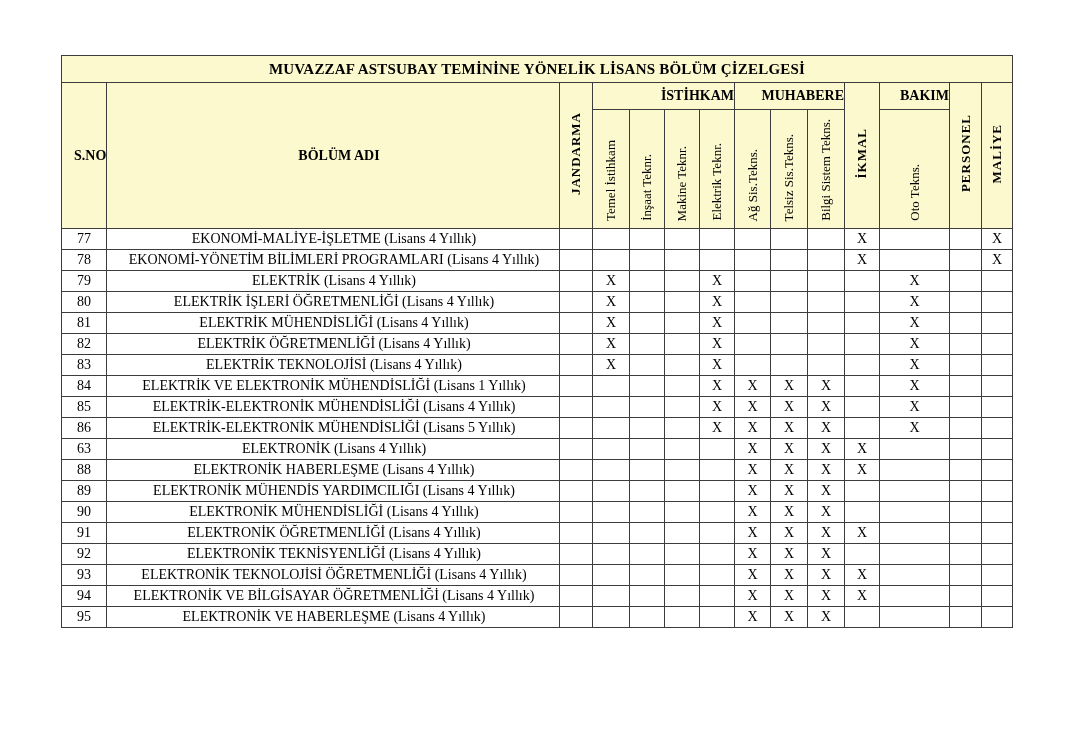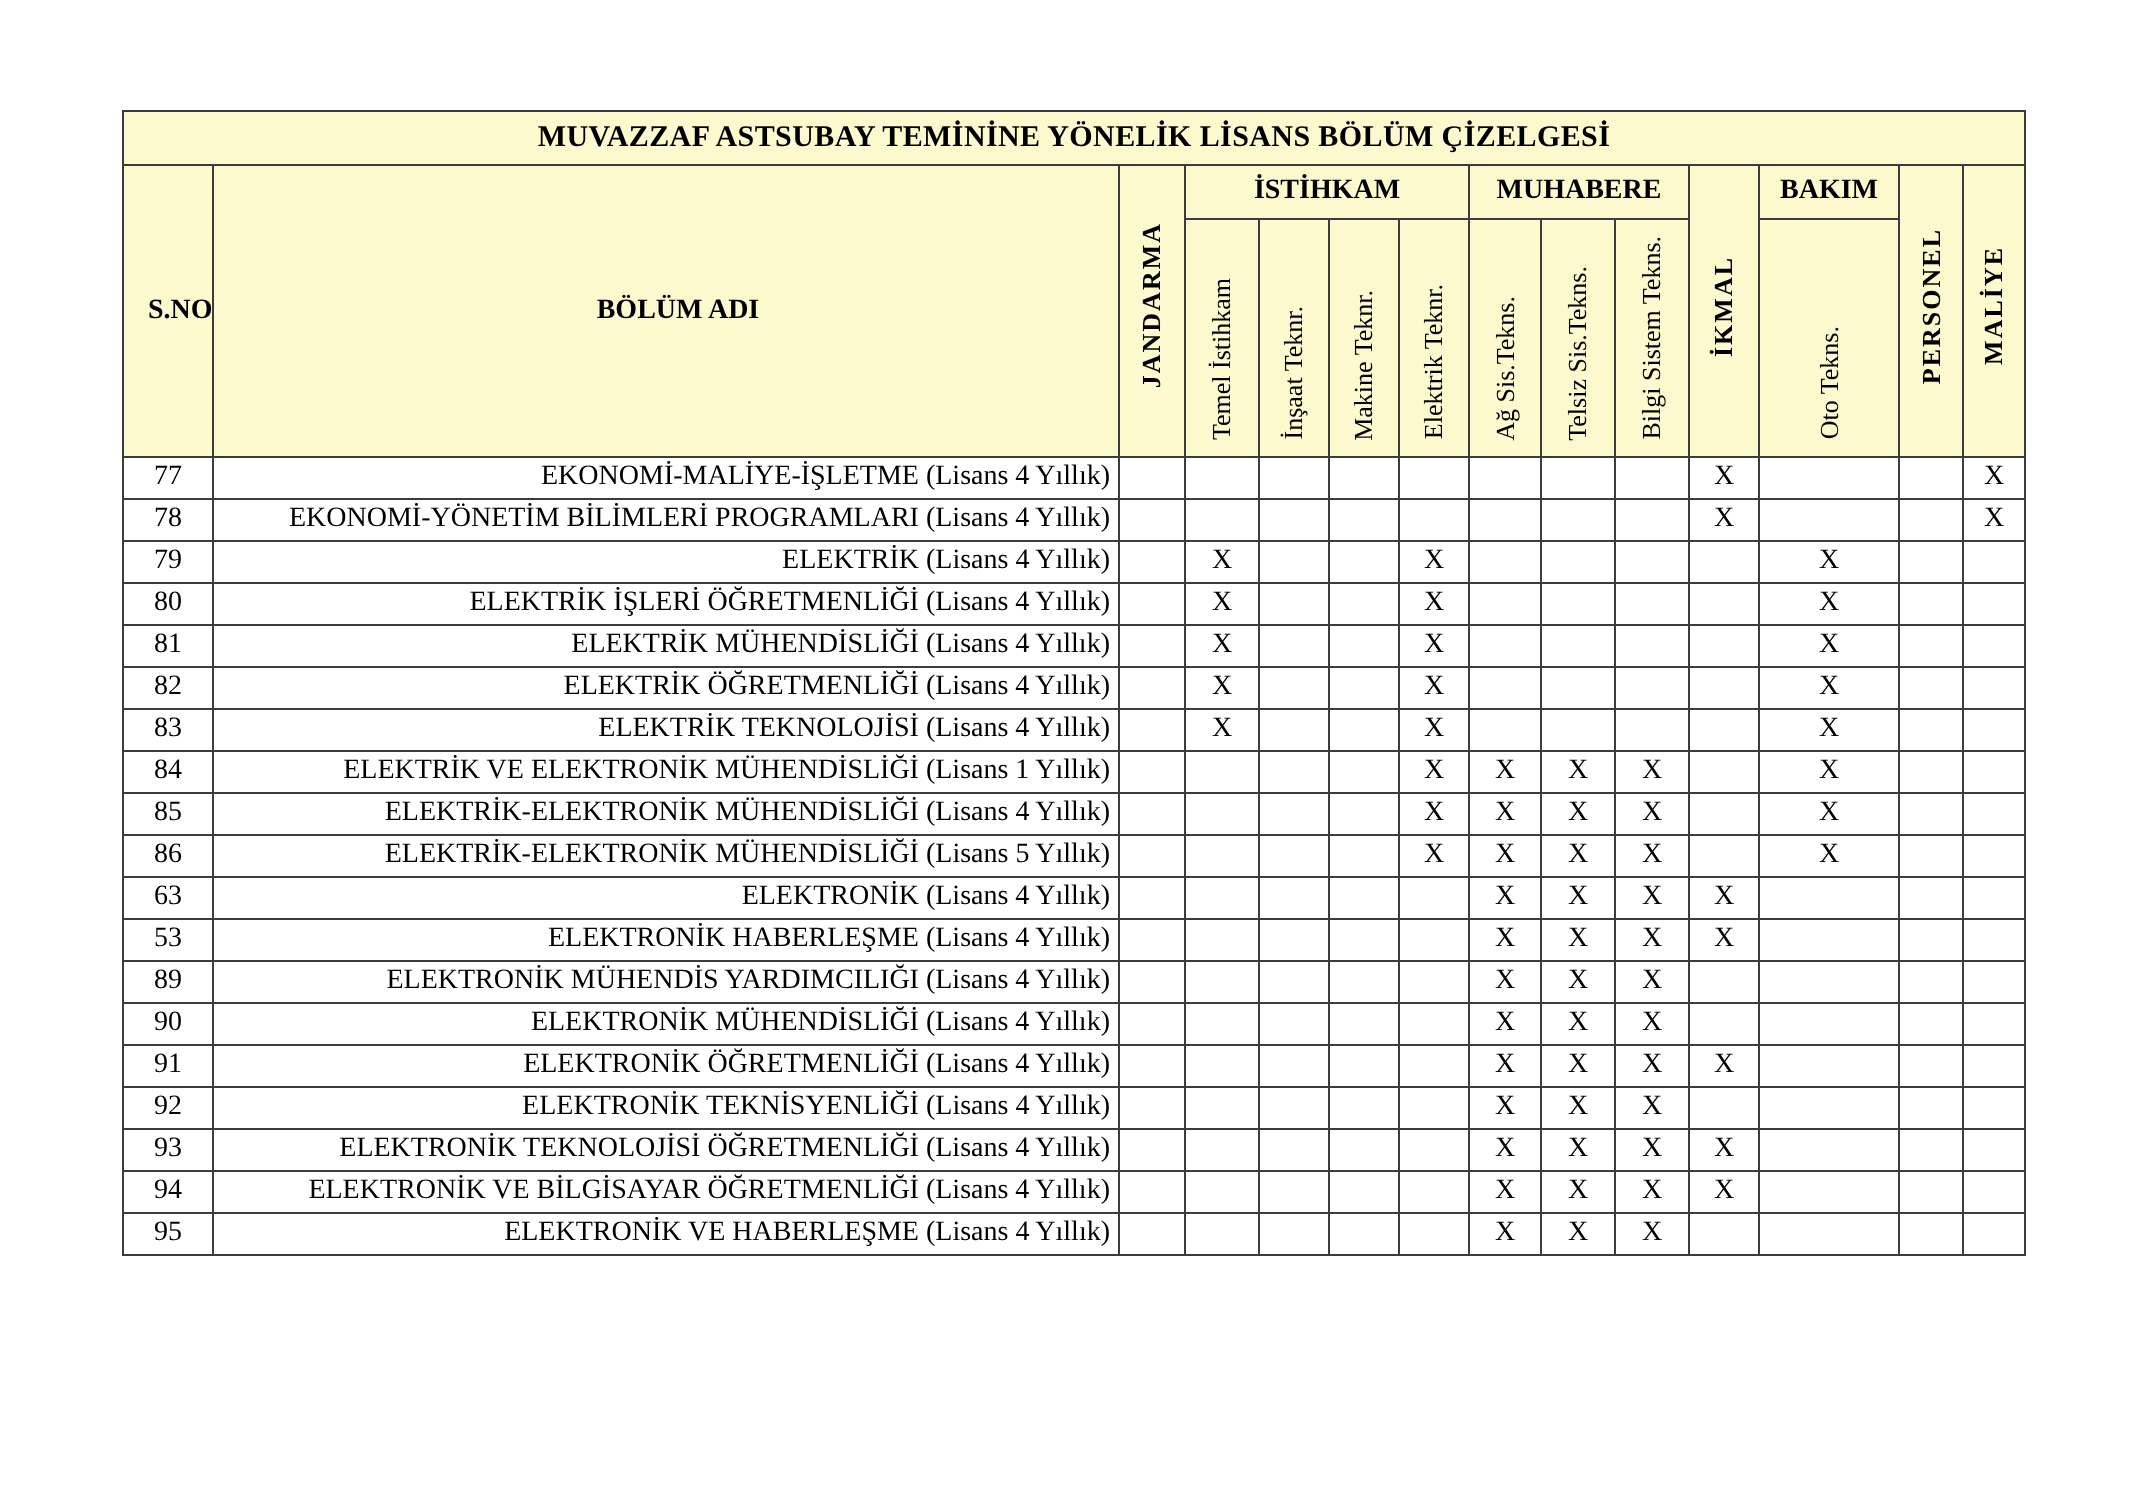--- a/index.html
+++ b/index.html
@@ -31,41 +31,41 @@
   .group-row th { background: #fcf9cf; }
   .sub-row th { background: #fcf9cf; }
 
   th.hcell {
     font-weight: bold;
     font-size: 14px;
     text-align: center;
     vertical-align: middle;
     padding-left: 12px;
   }
-  .group-row th.ghead { height: 27px; font-weight: bold; font-size: 14px; text-align: center; vertical-align: middle; }
+  .group-row th.ghead { height: 27px; font-weight: bold; font-size: 14px; text-align: right; vertical-align: middle; }
   .sub-row th { height: 119px; }
 
   th.vcell { text-align: center; vertical-align: bottom; }
   th.vcell .v {
     display: inline-block;
     writing-mode: vertical-rl;
     transform: rotate(180deg);
     white-space: nowrap;
     font-size: 13px;
     font-weight: normal;
     line-height: 1.05;
     padding: 3px 0 5px 0;
   }
   th.vcell.vb { vertical-align: middle; }
   th.vcell.vb .v { font-weight: bold; letter-spacing: 1px; padding: 2px 0; }
 
   tbody td { background: #fff; font-size: 14px; }
   tbody tr { height: 21px; }
   td.c-no { text-align: center; vertical-align: middle; padding: 0 2px; }
-  td.c-name { text-align: right; vertical-align: middle; padding: 1px 4px 1px 6px; line-height: 16px; margin-left: 44px; }
+  td.c-name { text-align: center; vertical-align: middle; padding: 1px 4px 1px 6px; line-height: 16px; margin-left: 44px; }
   td.c-mark { text-align: center; vertical-align: middle; font-size: 14px; }
 
   .footer {
     position: absolute;
     left: 0; top: 677px;
     width: 1068px;
     text-align: center;
     font-size: 14px;
   }
 </style>
@@ -288,21 +288,21 @@
     <td class="c-mark"></td>
     <td class="c-mark">X</td>
     <td class="c-mark">X</td>
     <td class="c-mark">X</td>
     <td class="c-mark">X</td>
     <td class="c-mark"></td>
     <td class="c-mark"></td>
     <td class="c-mark"></td>
   </tr>
         <tr>
-    <td class="c-no">53</td>
+    <td class="c-no">88</td>
     <td class="c-name">ELEKTRONİK HABERLEŞME (Lisans 4 Yıllık)</td>
     <td class="c-mark"></td>
     <td class="c-mark"></td>
     <td class="c-mark"></td>
     <td class="c-mark"></td>
     <td class="c-mark"></td>
     <td class="c-mark">X</td>
     <td class="c-mark">X</td>
     <td class="c-mark">X</td>
     <td class="c-mark">X</td>

